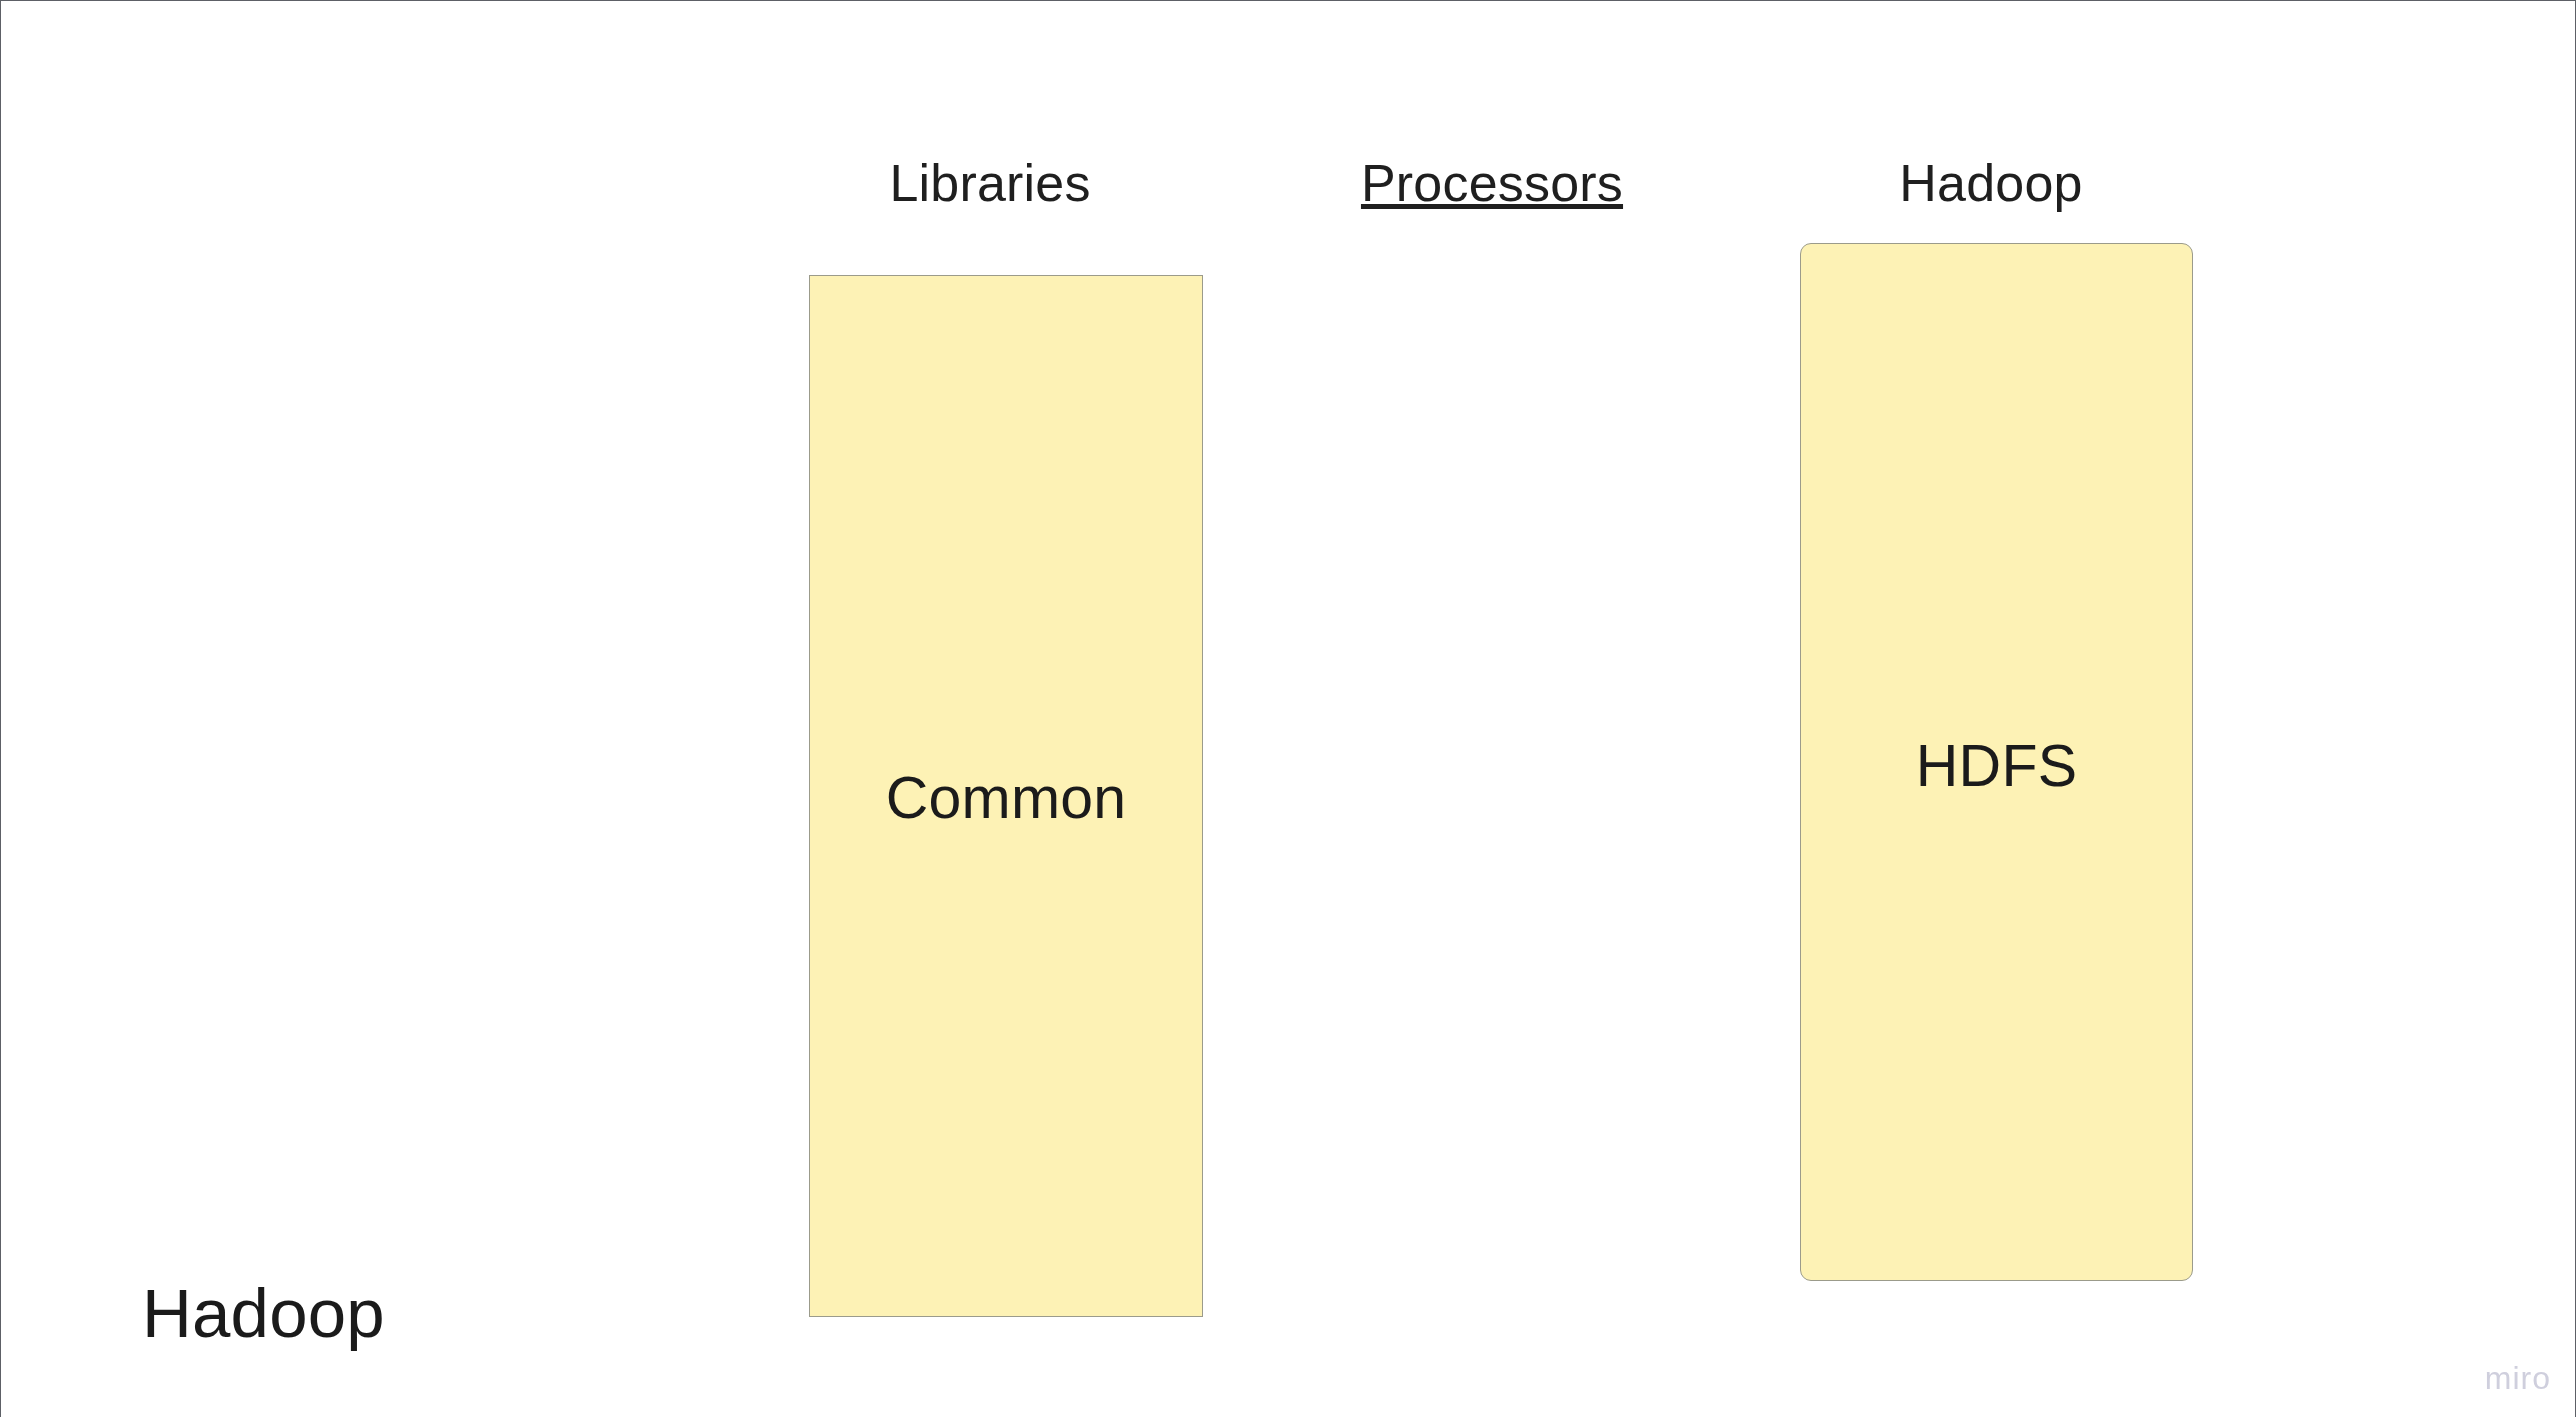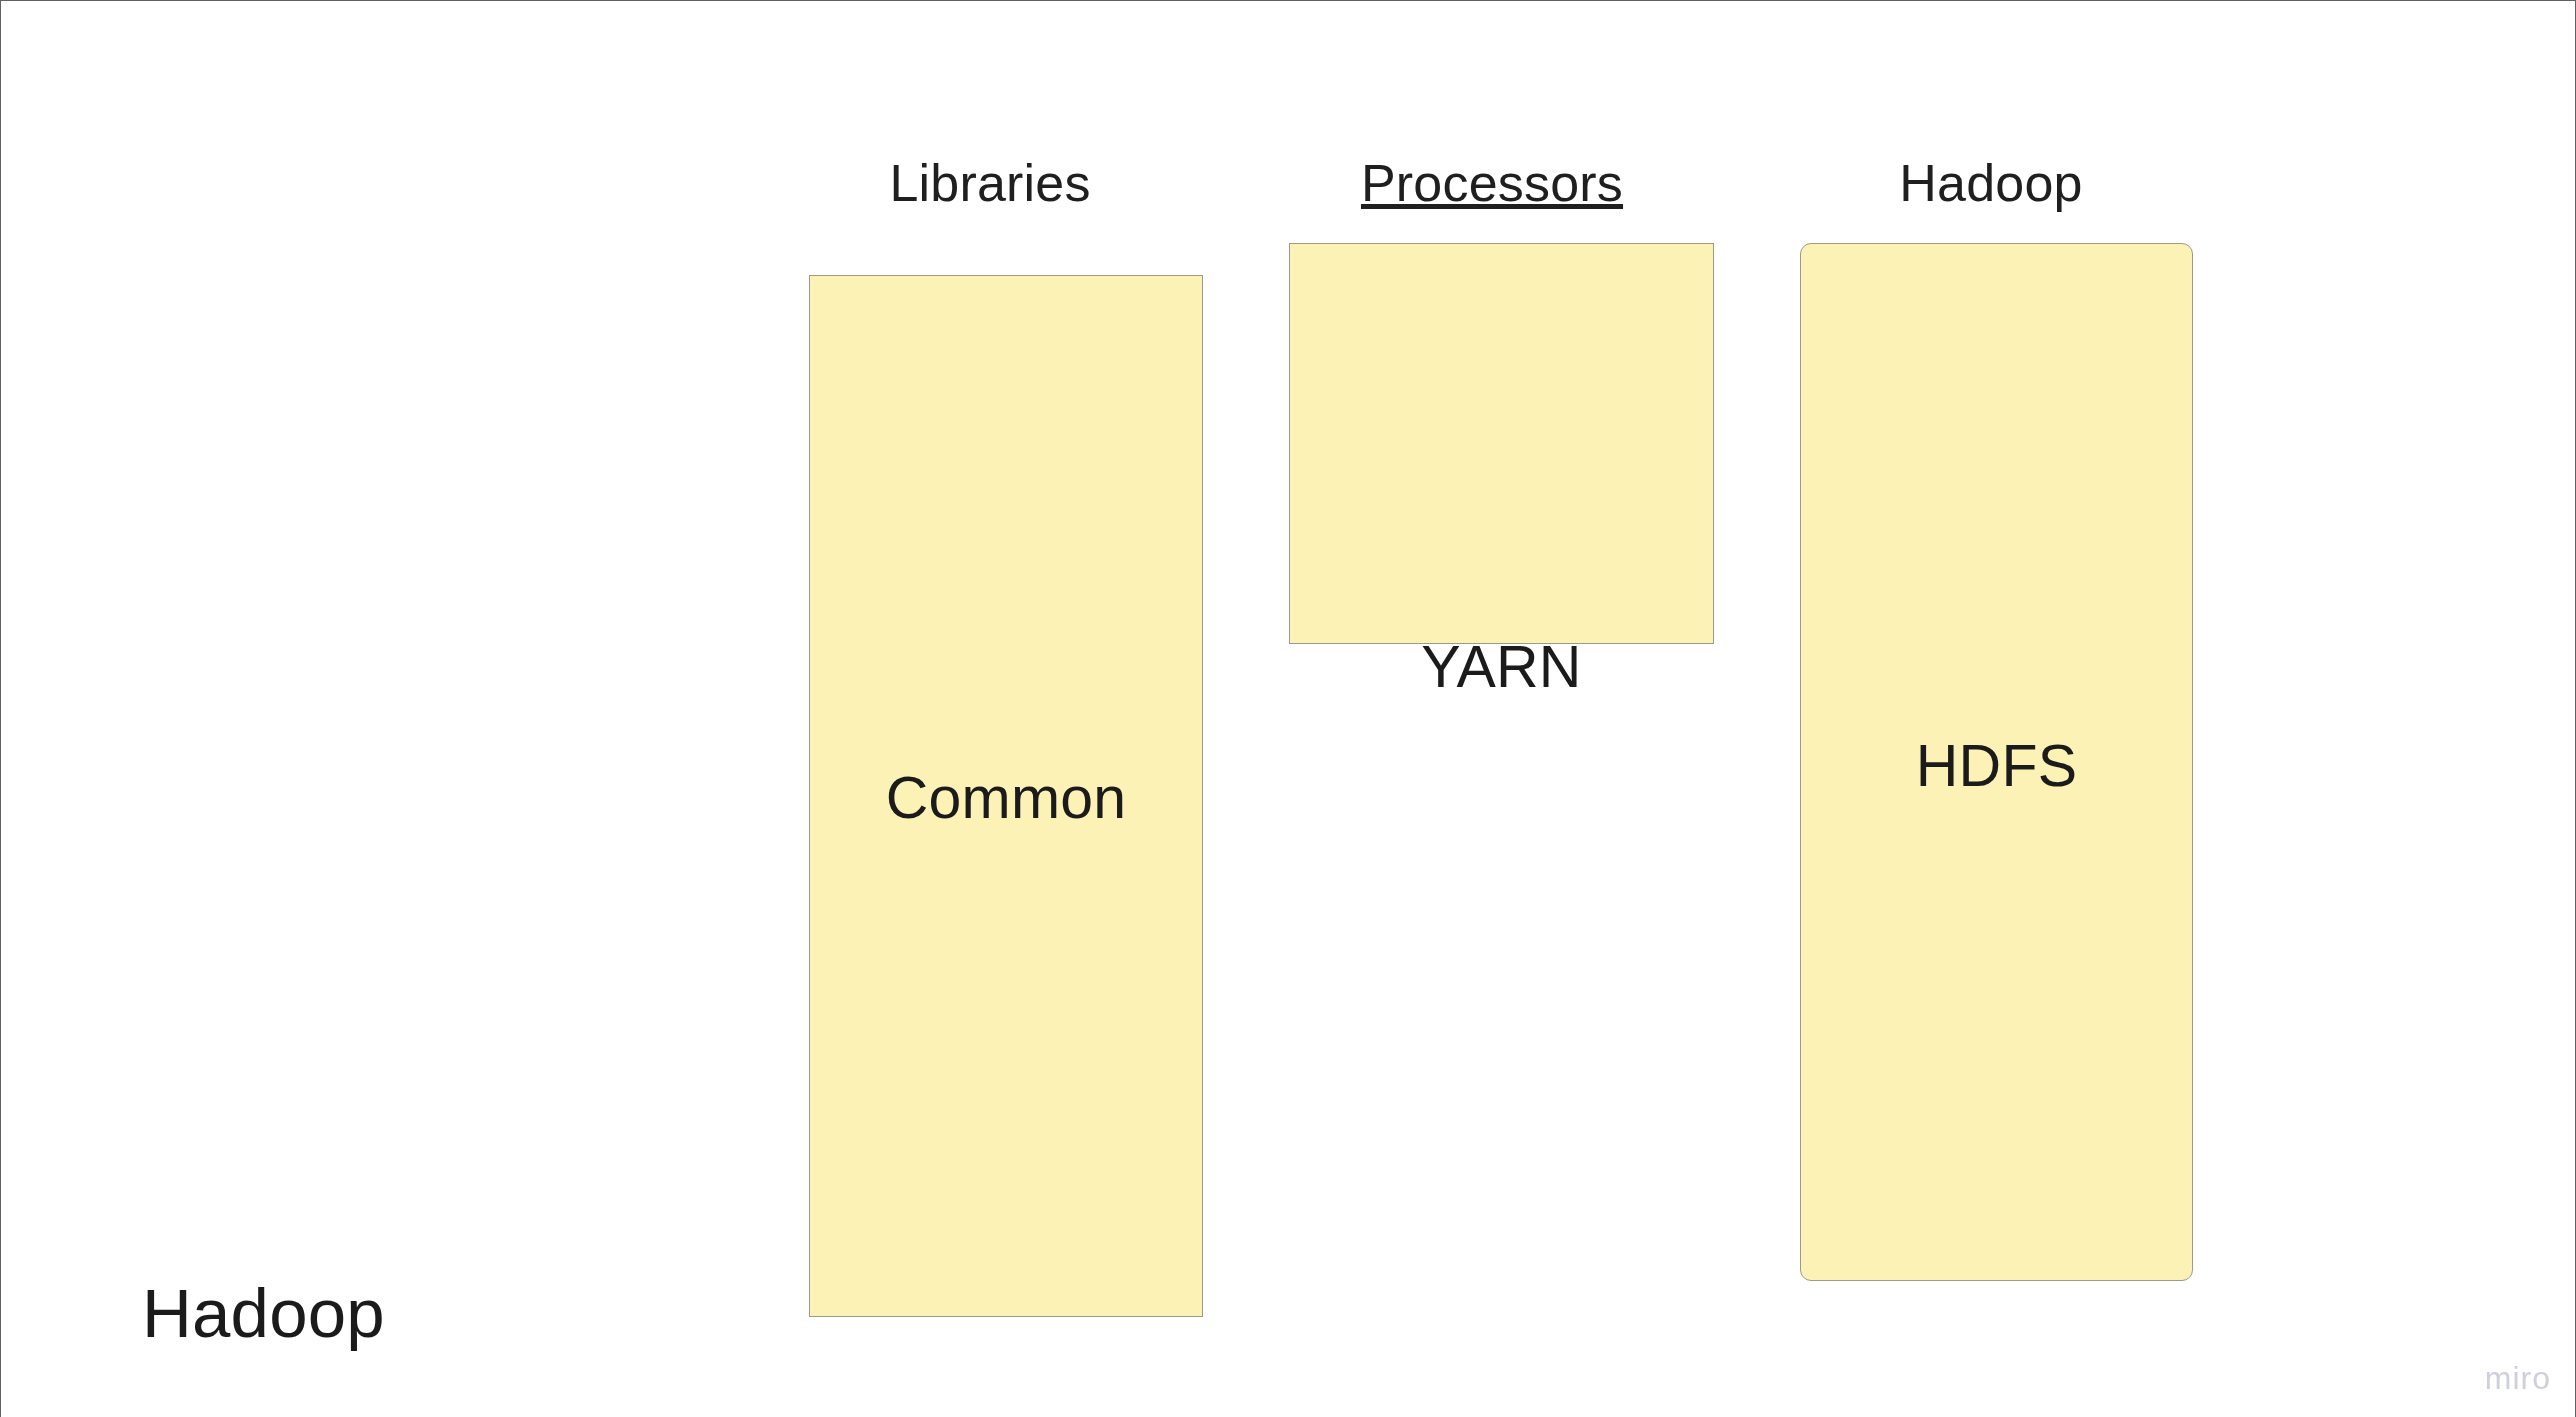--- a/index.html
+++ b/index.html
@@ -93,23 +93,20 @@
 <div id="canvas">
 
   <div class="col-header" style="left:989px; top:156px;">Libraries</div>
 
   <div class="node-box" style="left:808px; top:242px; width:394px; height:1042px;margin-top:32px;">
     <div class="node-label label-common">Common</div>
   </div>
 
   <div class="col-header" style="left:1491px; top:156px;text-decoration:underline;">Processors</div>
 
-  <div class="node-box" style="left:1288px; top:242px; width:425px; height:401px;">
-    <div class="node-label label-yarn">YARN</div>
-  </div>
 
 
   <div class="col-header" style="left:1990px; top:156px;">Hadoop</div>
 
   <div class="node-box" style="left:1799px; top:242px; width:393px; height:1038px;border-radius:11px;">
     <div class="node-label label-hdfs">HDFS</div>
   </div>
 
   <div id="diagram-title">Hadoop</div>
 

